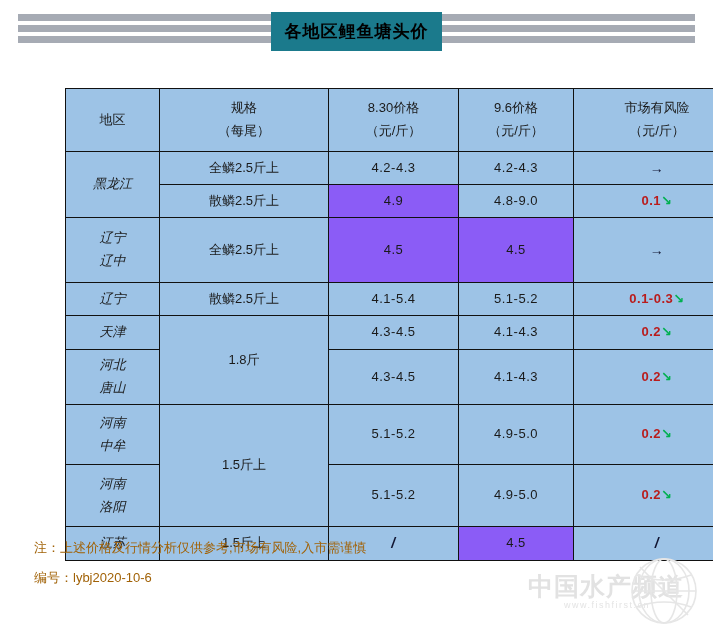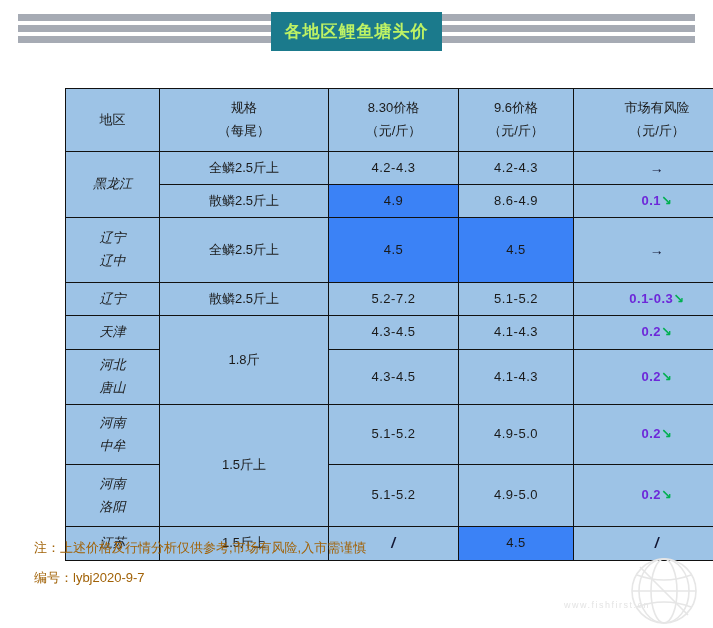--- a/index.html
+++ b/index.html
@@ -14,21 +14,21 @@
   .banner{position:absolute;left:0;top:0;width:713px;height:72px;}
   .stripes{position:absolute;left:0;top:0;width:713px;height:50px;}
   .stripe{position:absolute;height:7px;background:#a6abb4;}
   .stripe.s1{top:14px;}
   .stripe.s2{top:25px;}
   .stripe.s3{top:36px;}
   .stripe.left{left:18px;width:253px;}
   .stripe.right{left:442px;width:253px;}
   .title-box{
     position:absolute;left:271px;top:12px;width:171px;height:39px;
-    background:#1b7a8c;color:#bef264;
+    background:#1b7a8c;color:#000000;
     display:flex;align-items:center;justify-content:center;
     font-size:17px;font-weight:bold;letter-spacing:1px;
   }
 
   
   .table-wrap{position:absolute;left:19px;top:88px;width:675px;}
   table.price{
     border-collapse:collapse;width:675px;
     table-layout:fixed;background:#9dc3e6;margin-left:46px;
   }
@@ -45,23 +45,23 @@
   col.c-p2{width:115px;}
   col.c-chg{width:167px;}
 
   td.head{height:58px;font-size:13.5px;}
   td.head .l1{display:block;}
   td.head .l2{display:block;}
   td.region{font-size:13.5px;font-style:italic;}
   td.region .l1,td.region .l2{display:block;}
   td.spec{font-size:13px;}
   td.price{font-size:13px;letter-spacing:.5px;}
-  td.price.hl{background:#3b82f6;}
+  td.price.hl{background:#8b5cf6;}
   td.change{font-size:13px;font-weight:bold;letter-spacing:.5px;}
-  td.change .up{color:#6d28d9;}
+  td.change .up{color:#b91c1c;}
   .arrow-flat{color:#101430;font-weight:bold;font-size:14px;}
   .arrow-dn{color:#00b050;font-weight:bold;}
   .slash{color:#101430;font-weight:bold;font-style:italic;font-size:14px;}
 
   
   .notes{position:absolute;left:34px;top:533px;width:640px;}
   .note{
     color:#a16207;font-size:13px;line-height:30px;
     white-space:nowrap;
   }
@@ -138,21 +138,21 @@
       <td class="price">4.2-4.3</td>
       <td class="price">4.2-4.3</td>
       <td class="change">
         <span class="arrow-flat">→</span>
       </td>
     </tr>
 
     <tr>
       <td class="spec" style="height:28px">散鳞2.5斤上</td>
       <td class="price hl">4.9</td>
-      <td class="price">8.6-4.9</td>
+      <td class="price">4.8-9.0</td>
       <td class="change">
         <span class="up">0.1</span><span class="arrow-dn">↘</span>
       </td>
     </tr>
 
     <tr>
       <td class="region" style="height:60px">
         <span class="l1">辽宁</span>
         <span class="l2">辽中</span>
       </td>
@@ -162,21 +162,21 @@
       <td class="change">
         <span class="arrow-flat">→</span>
       </td>
     </tr>
 
     <tr>
       <td class="region" style="height:28px">
         <span class="l1">辽宁</span>
       </td>
       <td class="spec">散鳞2.5斤上</td>
-      <td class="price">5.2-7.2</td>
+      <td class="price">4.1-5.4</td>
       <td class="price">5.1-5.2</td>
       <td class="change">
         <span class="up">0.1-0.3</span><span class="arrow-dn">↘</span>
       </td>
     </tr>
 
     <tr>
       <td class="region" style="height:29px">
         <span class="l1">天津</span>
       </td>
@@ -237,24 +237,25 @@
       <td class="change">
         <span class="slash">/</span>
       </td>
     </tr>
   </tbody>
 </table>
 </div>
 
 <div class="notes">
   <div class="note">注：上述价格及行情分析仅供参考,市场有风险,入市需谨慎</div>
-  <div class="note">编号：lybj2020-9-7</div>
+  <div class="note">编号：lybj2020-10-6</div>
 </div>
 
 <div class="watermark">
+  <div class="wm-text">中国水产频道</div>
   <div class="wm-url">www.fishfirst.cn</div>
   <div class="wm-globe">
     <svg width="76" height="70" viewBox="0 0 76 70">
       <g fill="none" stroke="#e6e6e6" stroke-width="1.6">
         <circle cx="38" cy="35" r="32"></circle>
         <ellipse cx="38" cy="35" rx="13" ry="32"></ellipse>
         <ellipse cx="38" cy="35" rx="25" ry="32"></ellipse>
         <line x1="6" y1="35" x2="70" y2="35"></line>
         <path d="M11 19 Q38 29 65 19"></path>
         <path d="M11 51 Q38 41 65 51"></path>

